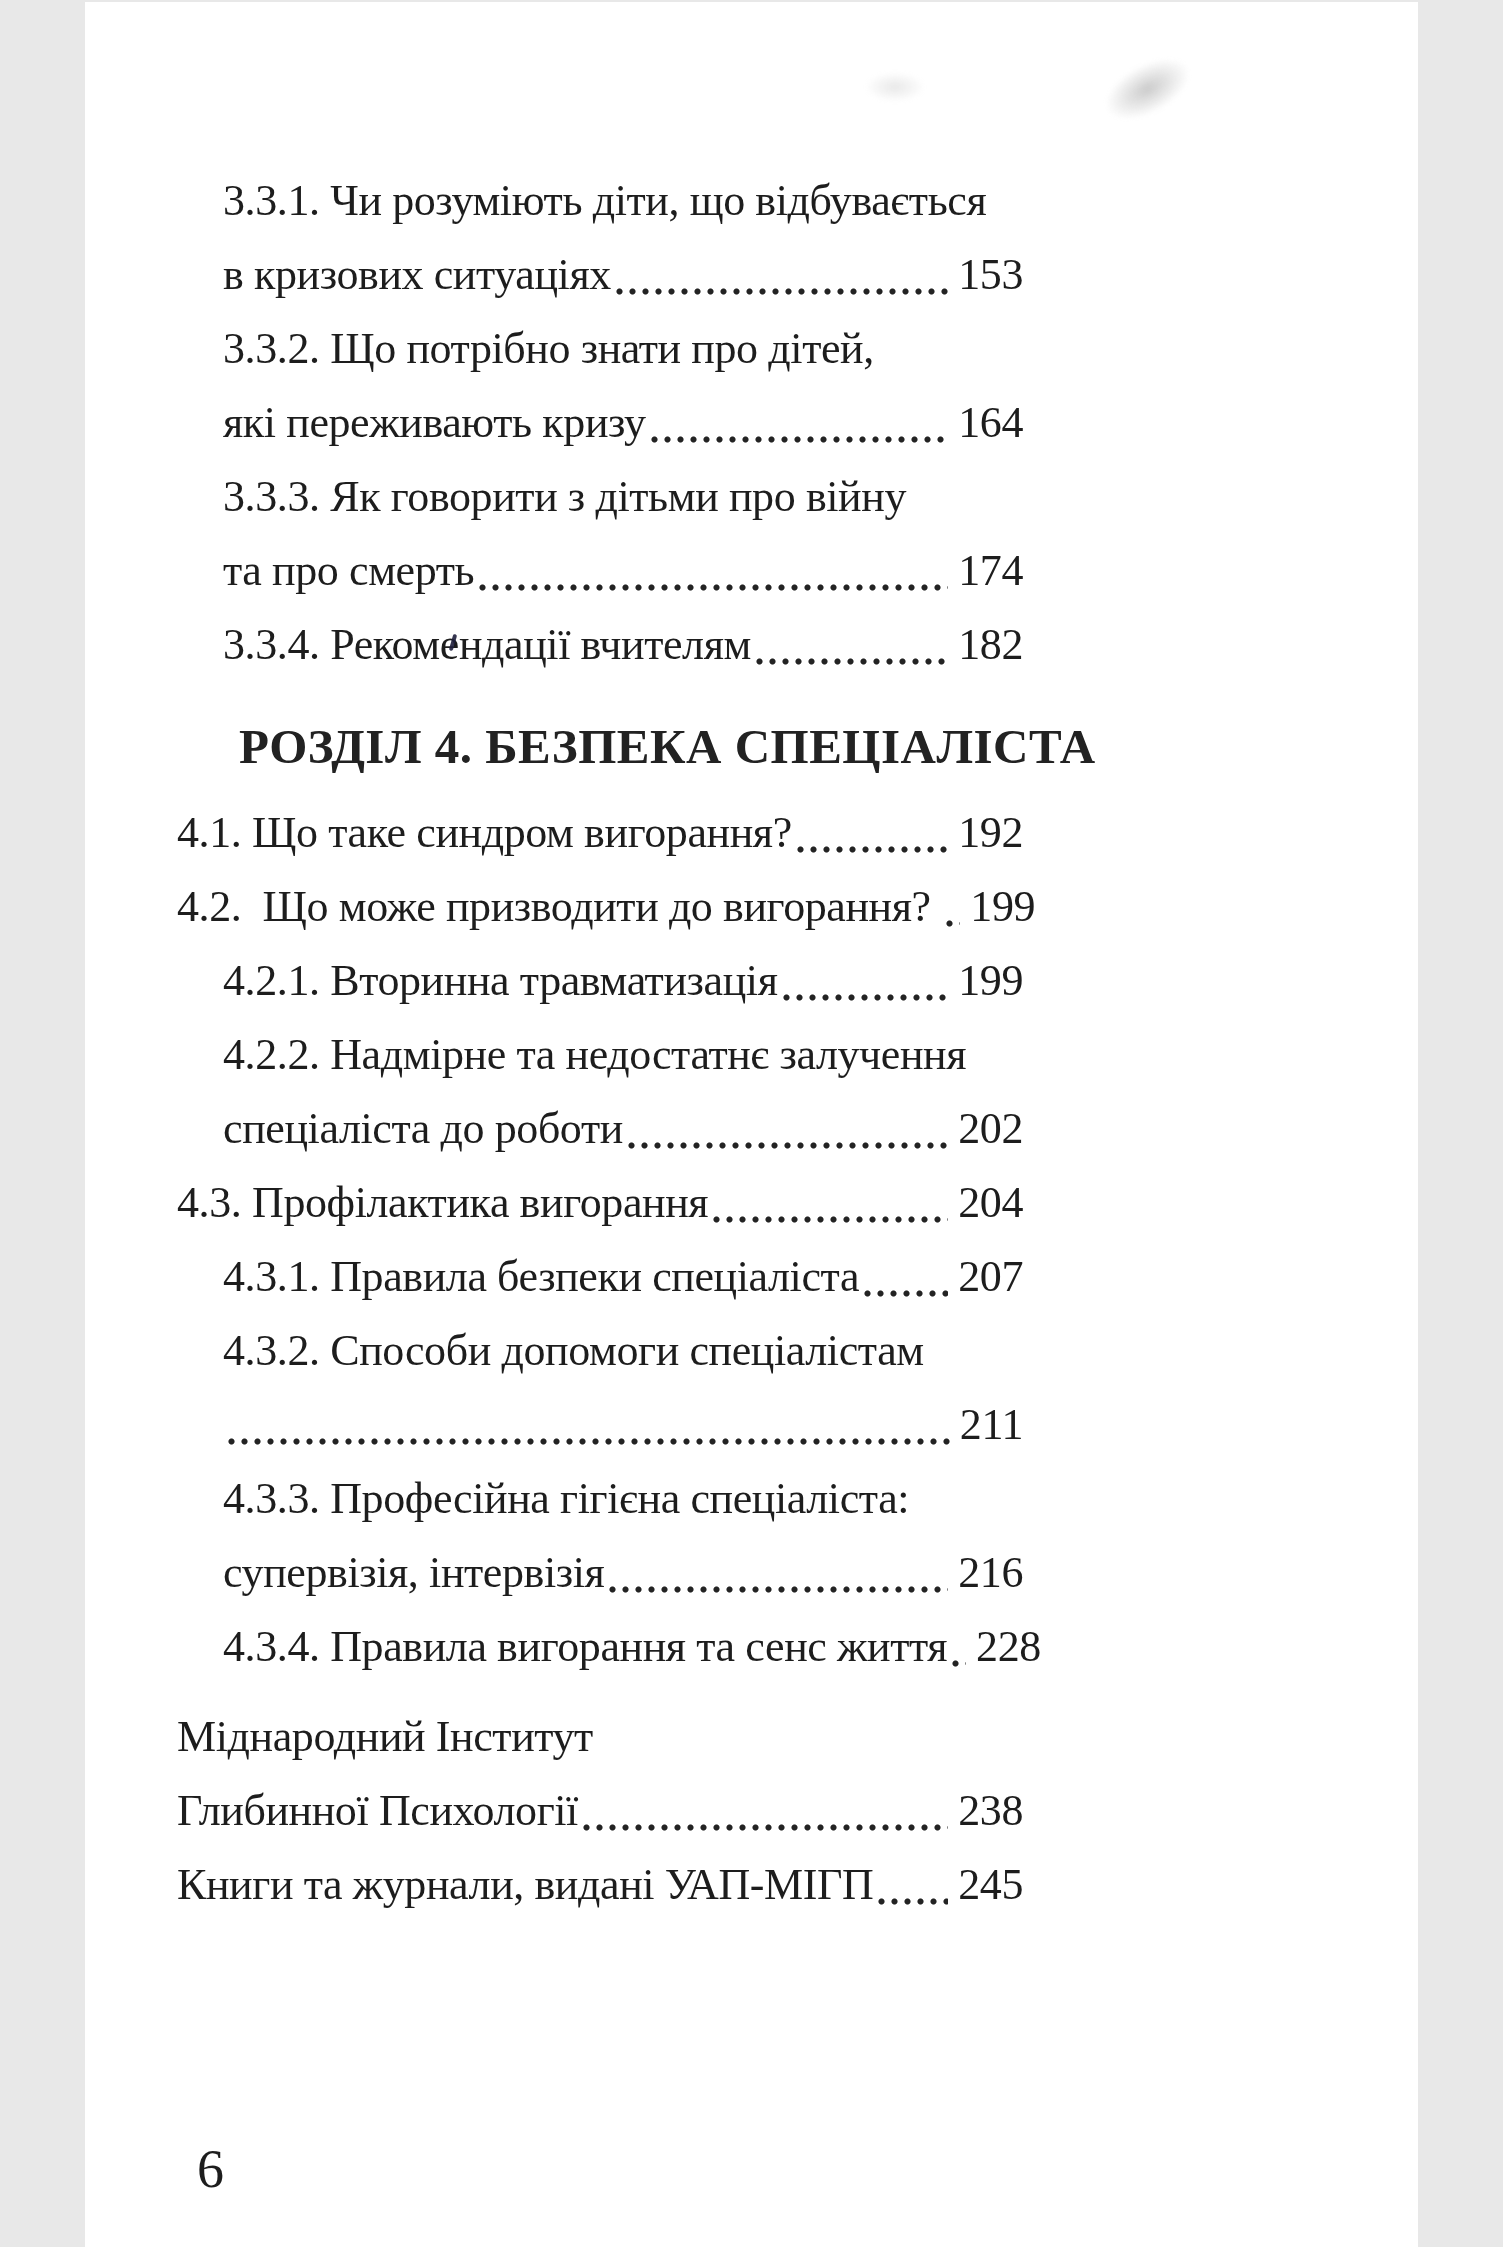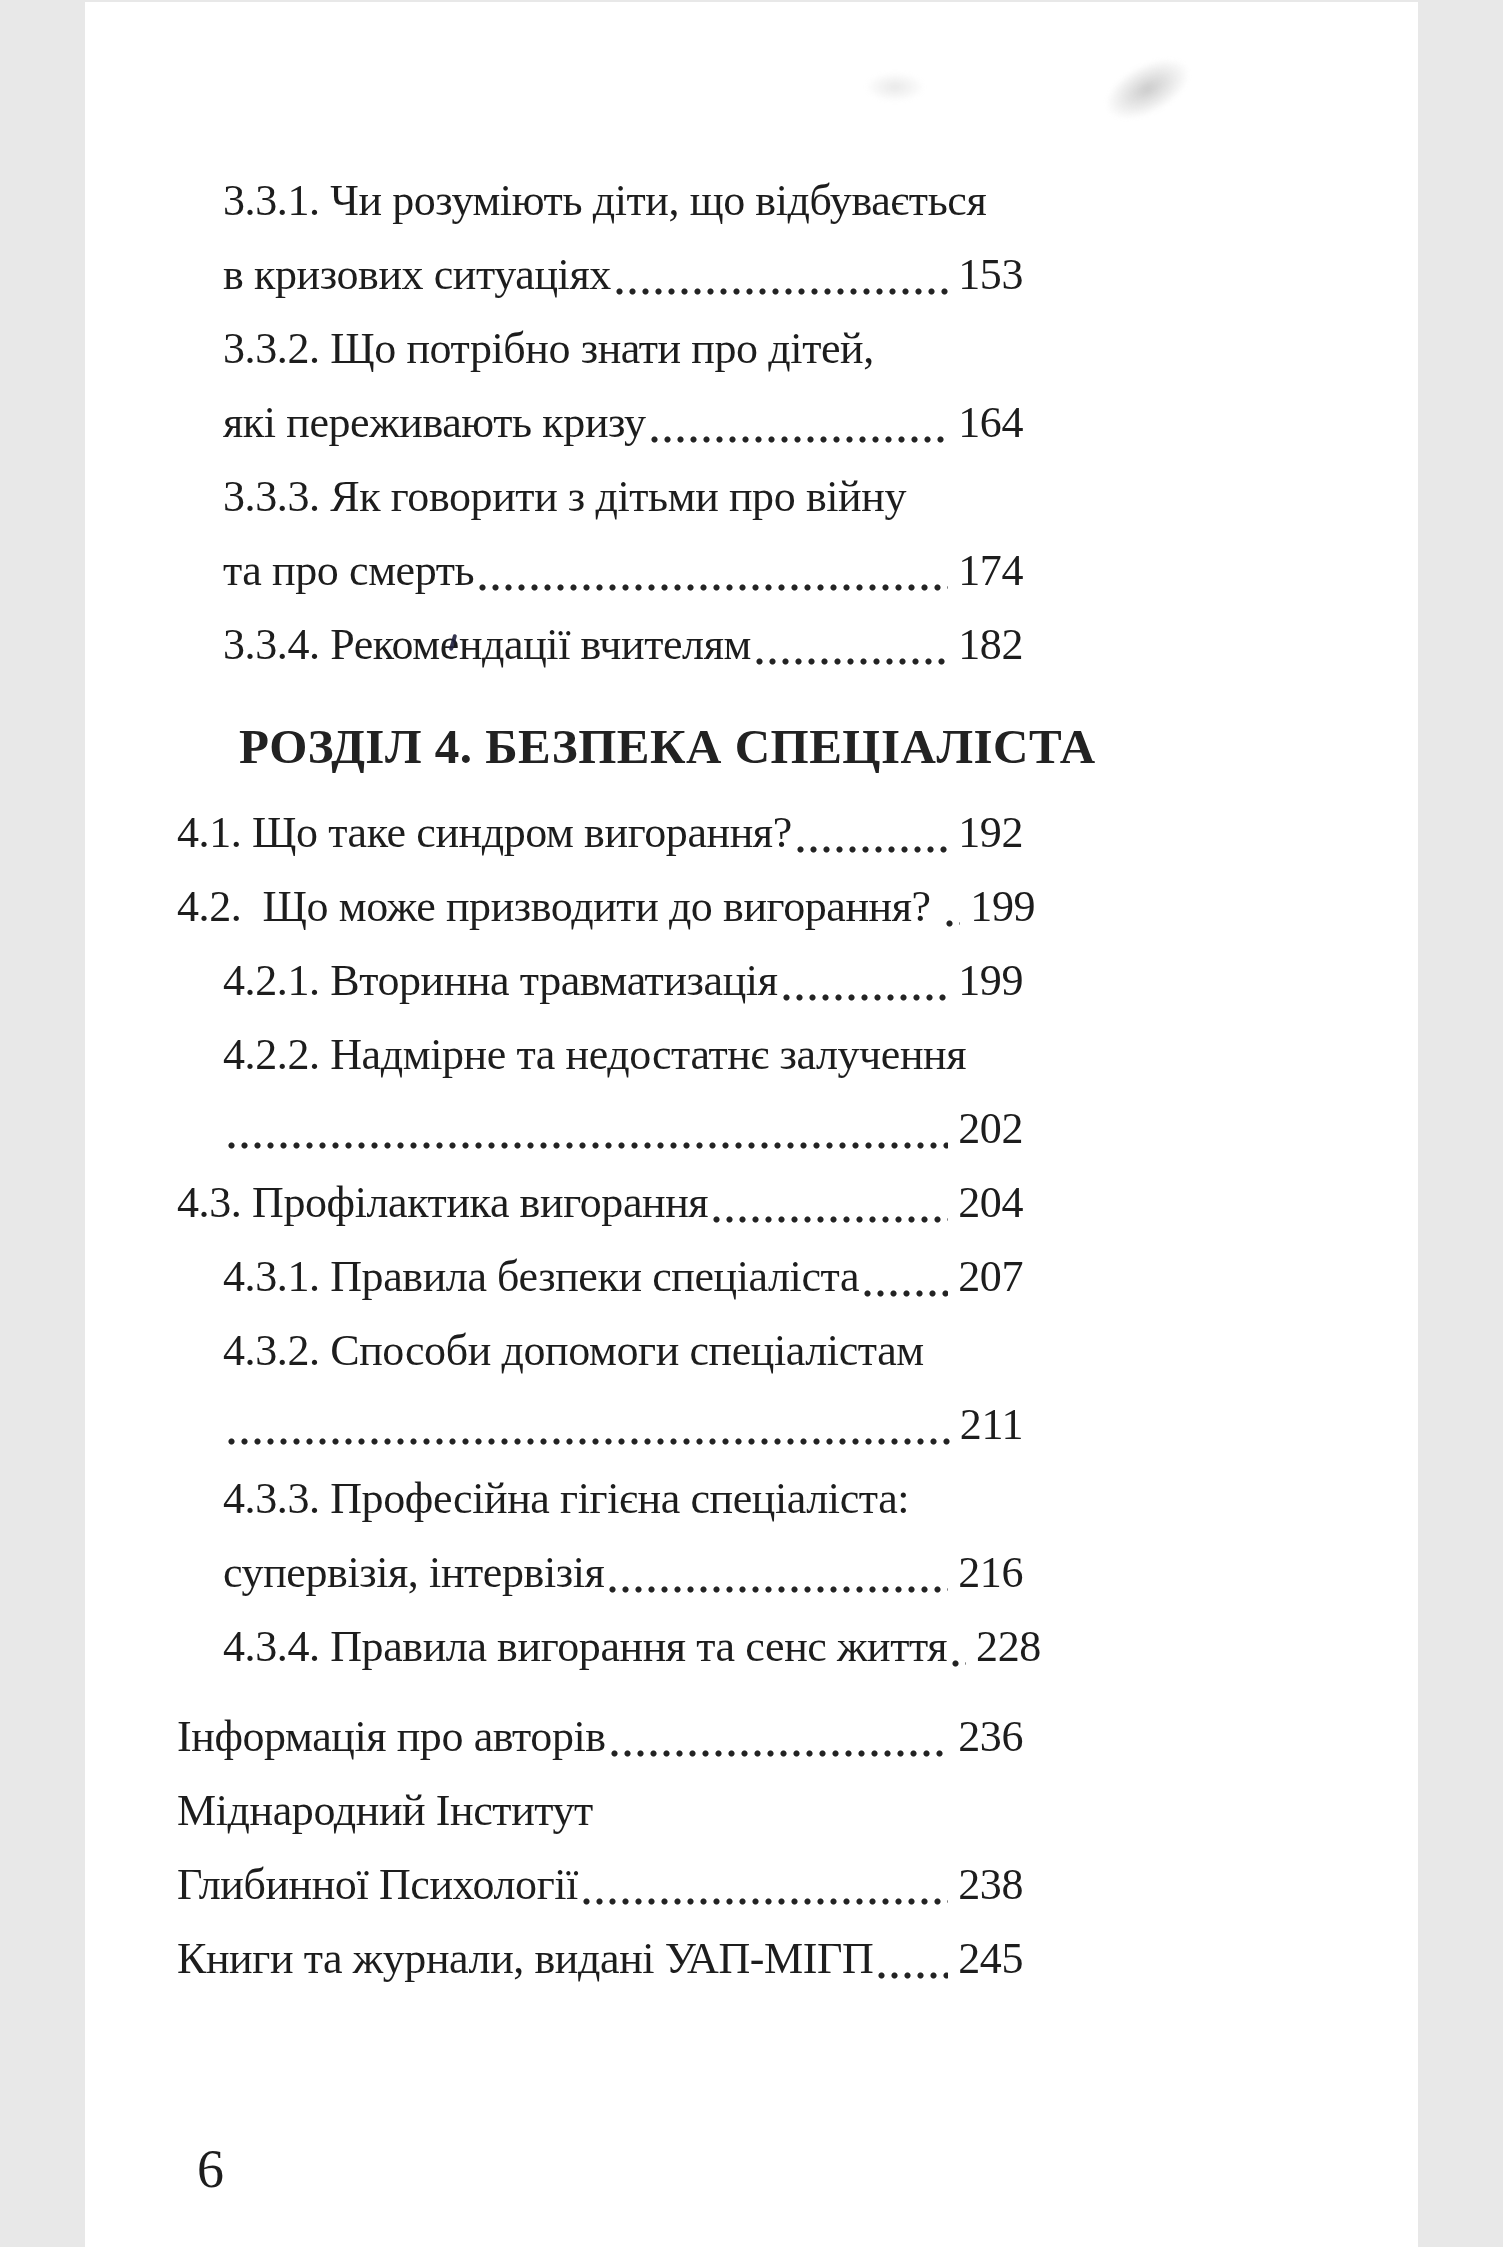--- a/index.html
+++ b/index.html
@@ -107,20 +107,21 @@
         <div class="toc-line indent-1">
     <span class="toc-text">4.2.1. Вторинна травматизація</span>
     <span class="leader"></span>
     <span class="toc-page">199</span>
   </div>
         <div class="toc-line indent-1">
     <span class="toc-text">4.2.2. Надмірне та недостатнє залучення</span>
 
   </div>
         <div class="toc-line indent-1">
+    <span class="toc-text">спеціаліста до роботи</span>
     <span class="leader"></span>
     <span class="toc-page">202</span>
   </div>
         <div class="toc-line indent-0">
     <span class="toc-text">4.3. Профілактика вигорання</span>
     <span class="leader"></span>
     <span class="toc-page">204</span>
   </div>
         <div class="toc-line indent-1">
     <span class="toc-text">4.3.1. Правила безпеки спеціаліста</span>
@@ -145,25 +146,20 @@
     <span class="toc-page">216</span>
   </div>
         <div class="toc-line indent-1">
     <span class="toc-text">4.3.4. Правила вигорання та сенс життя</span>
     <span class="leader"></span>
     <span class="toc-page">228</span>
   </div>
       </div>
     <div class="back-matter">
         <div class="toc-line indent-0">
-    <span class="toc-text">Інформація про авторів</span>
-    <span class="leader"></span>
-    <span class="toc-page">236</span>
-  </div>
-        <div class="toc-line indent-0">
     <span class="toc-text">Міднародний Інститут</span>
 
   </div>
         <div class="toc-line indent-0">
     <span class="toc-text">Глибинної Психології</span>
     <span class="leader"></span>
     <span class="toc-page">238</span>
   </div>
         <div class="toc-line indent-0">
     <span class="toc-text">Книги та журнали, видані УАП-МІГП</span>

